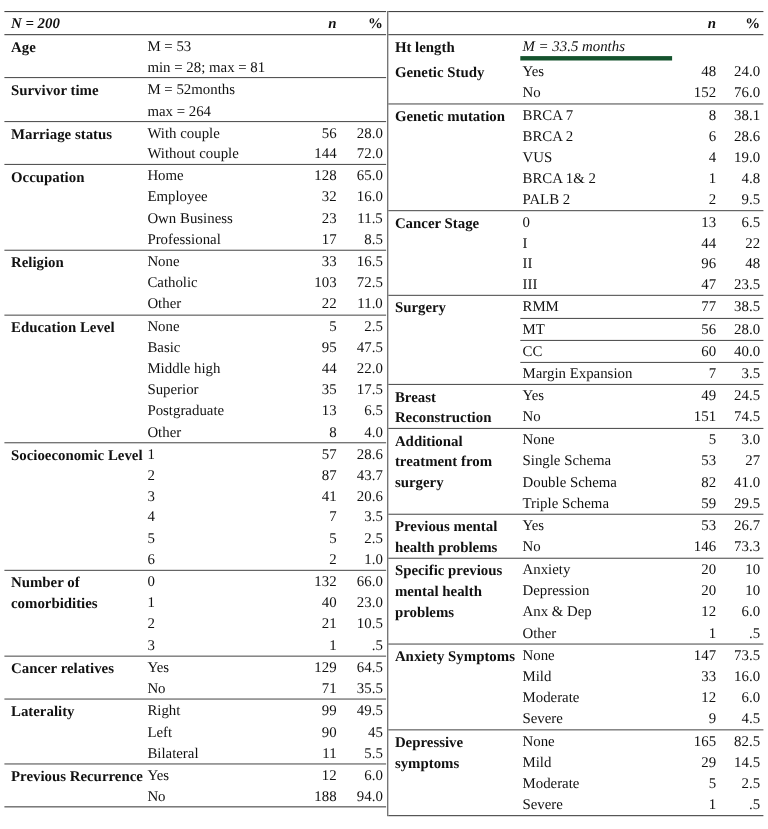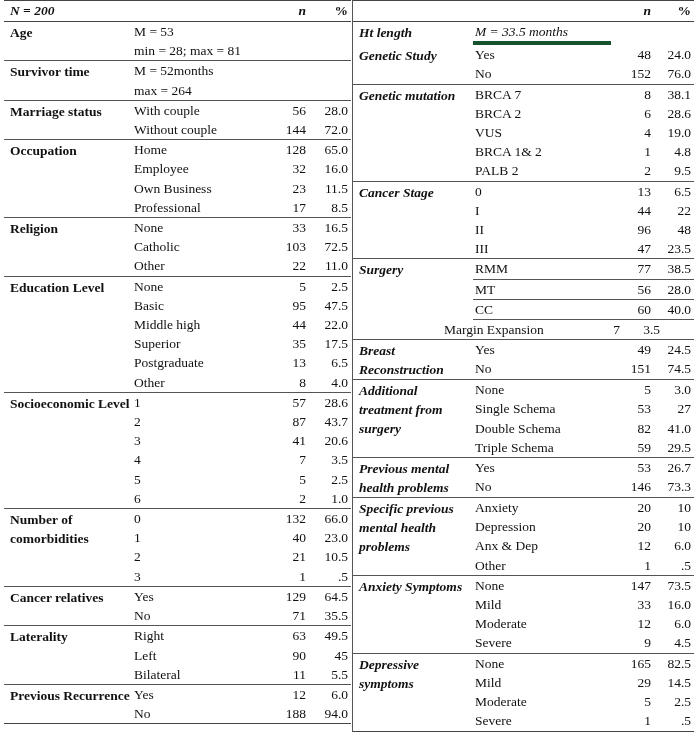--- a/index.html
+++ b/index.html
@@ -1,41 +1,41 @@
 <!DOCTYPE html>
 <html><head>
 <meta charset="utf-8">
 <style>
   html, body { margin: 0; padding: 0; background: #ffffff; }
   body {
     width: 698px; height: 754px; position: relative; overflow: hidden;
     font-family: "Liberation Serif", "DejaVu Serif", serif;
     font-size: 13.5px; color: #111;
   }
-  .panel { position: absolute; top: 0; }
+  .panel { position: absolute; top: 10px; }
   #left  { left: 4px;   width: 347px; }
   #right { left: 352px; width: 341px; border-left: 1.5px solid #555; }
   .hdr {
     display: flex; height: 20px; align-items: center;
     border-top: 1.5px solid #444; border-bottom: 1.5px solid #444;
   }
   .grp { display: flex; border-bottom: 1.2px solid #555; }
   .grp:last-child { border-bottom: 1.5px solid #444; }
   .c1 { width: 128px; padding-left: 6px; font-weight: bold; box-sizing: border-box; }
   .c2 { width: 134px; padding-left: 2px; box-sizing: border-box; }
   .cn { width: 44px; text-align: right; padding-right: 4px; box-sizing: border-box; }
   .cp { width: 41px; text-align: right; padding-right: 3px; box-sizing: border-box; }
-  #right .c1 { width: 120px; font-style: italic; }
+  #right .c1 { width: 120px; }
   #right .c2 { width: 136px; }
   #right .cn { width: 46px; }
   #right .cp { width: 39px; }
   .lbl { line-height: 19px; padding-top: 1px; }
   .rows { display: flex; flex-direction: column; }
   .row { display: flex; line-height: 19.2px; }
-  .row.ul { border-bottom: 1px solid #555; margin-left: 31px; }
+  .row.ul { border-bottom: 1px solid #555; }
   .row .c2 { width: 134px; }
   #right .row .c2 { width: 136px; }
   .italic { font-style: italic; }
   .hdr .c1 { font-weight: bold; }
   .hdr .cn { font-style: italic; font-weight: bold; }
   .hdr .cp { font-weight: bold; }
   .rows.full { width: 219px; }
   #right .rows.full { width: 221px; }
   .stat { line-height: 19.2px; padding-left: 2px; }
 </style>
@@ -234,21 +234,21 @@
           <div class="cn">71</div>
           <div class="cp">35.5</div>
         </div>
       </div>
     </div>
     <div class="grp">
       <div class="c1 lbl">Laterality</div>
       <div class="rows">
         <div class="row">
           <div class="c2">Right</div>
-          <div class="cn">63</div>
+          <div class="cn">99</div>
           <div class="cp">49.5</div>
         </div>
         <div class="row">
           <div class="c2">Left</div>
           <div class="cn">90</div>
           <div class="cp">45</div>
         </div>
         <div class="row">
           <div class="c2">Bilateral</div>
           <div class="cn">11</div>

